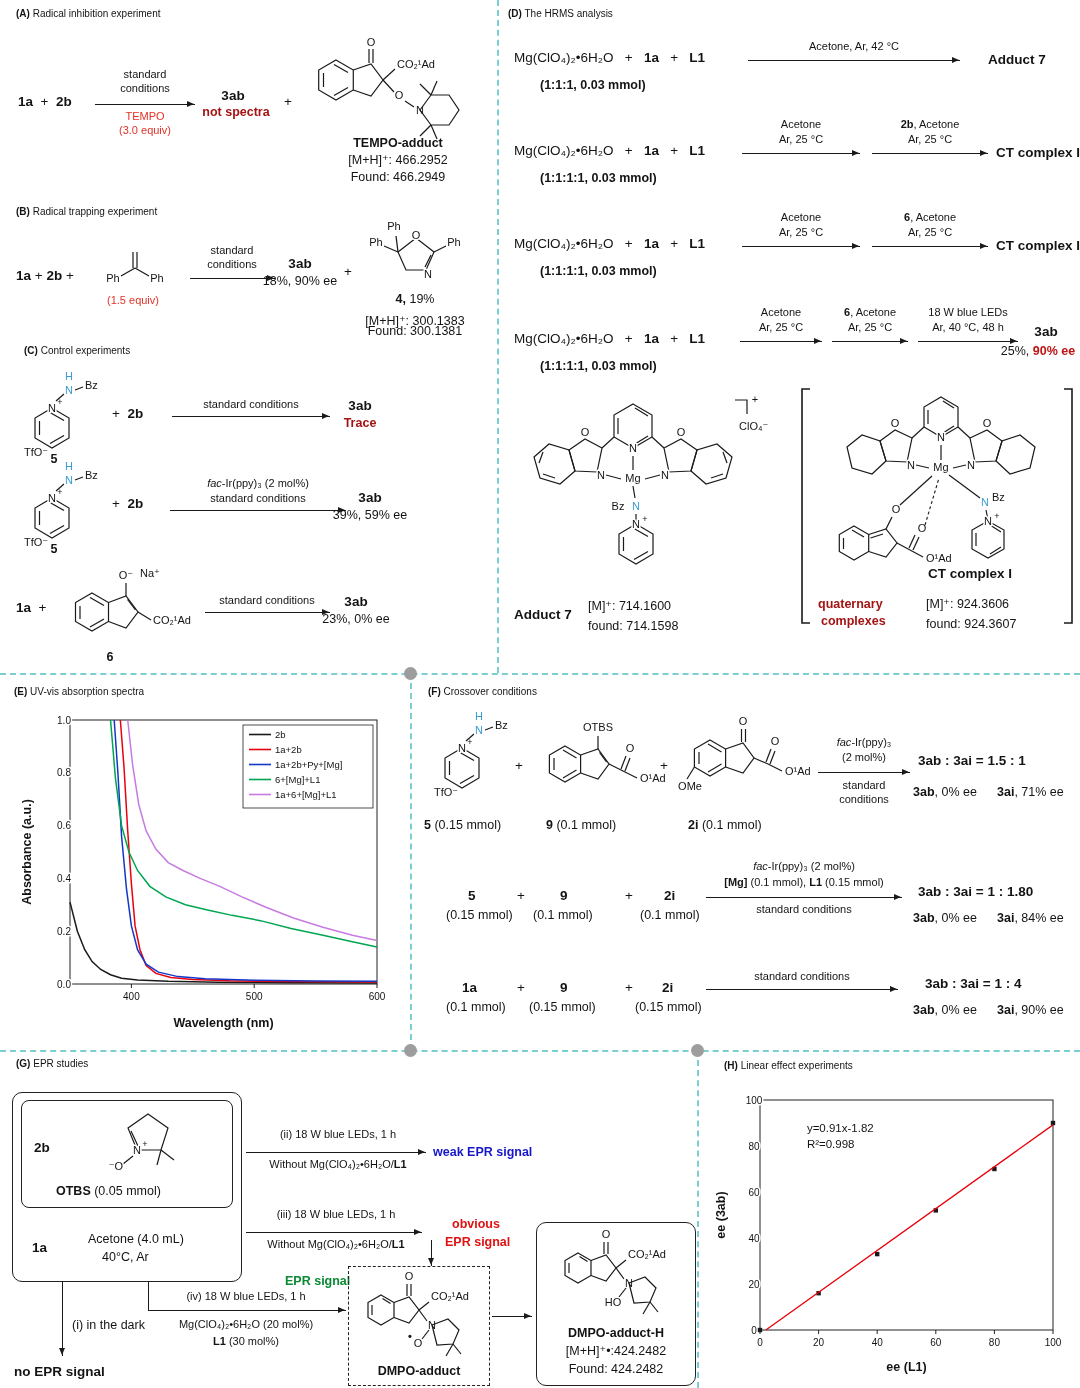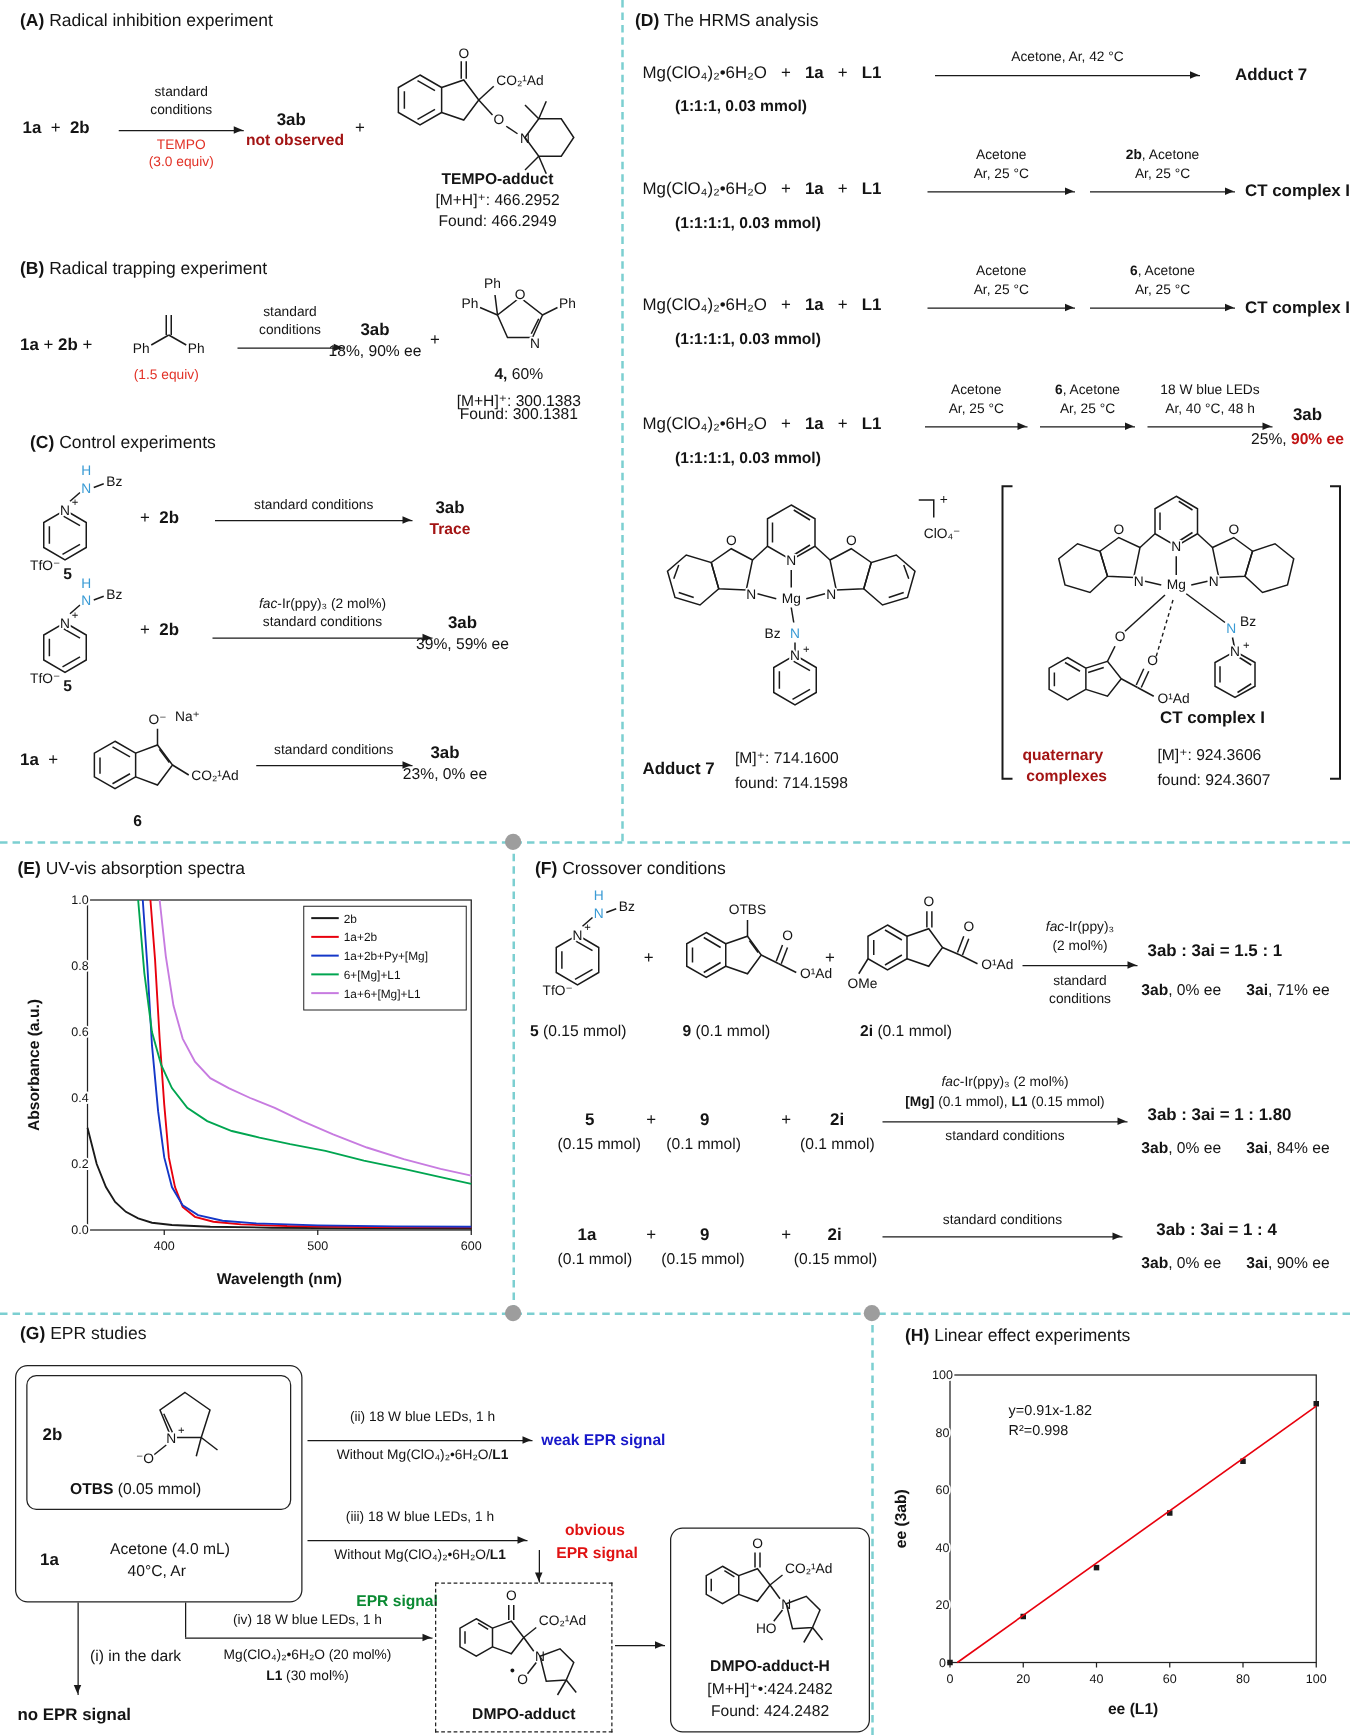--- a/index.html
+++ b/index.html
@@ -1,21 +1,21 @@
 <!DOCTYPE html>
 <html><head>
 <meta charset="utf-8">
 <style>
 *{margin:0;padding:0;box-sizing:border-box}
 body{background:#fff}
 #page{position:relative;width:1080px;height:1388px;background:#fff;font-family:"Liberation Sans","DejaVu Sans",sans-serif;color:#141414;overflow:hidden}
 .t{position:absolute;font-size:12.5px;white-space:nowrap;line-height:1.15;color:#141414}
 .s11{font-size:11px}
 .s13{font-size:13.5px}
-.ttl{font-size:14px}
+.ttl{font-size:10px}
 .b{font-weight:700}
 .ctr{transform:translateX(-50%)}
 .red{color:#e23227}
 .dred{color:#a31414;font-weight:700}
 .red2{color:#c01414;font-weight:700}
 .redb{color:#e01212;font-weight:700}
 .blueT{color:#1717c9;font-weight:700}
 .greenT{color:#0b8a33;font-weight:700}
 .arrow{position:absolute;height:0;border-top:1.3px solid #1a1a1a}
 .arrow:after{content:"";position:absolute;right:-2px;top:-4.2px;width:0;height:0;border:3.5px solid transparent;border-left:7px solid #1a1a1a}
@@ -54,21 +54,21 @@
   <div class="dot" style="left:691px;top:1044px"></div>
 
   <div class="t ttl" style="left:16px;top:8px"><b>(A)</b><span> Radical inhibition experiment</span></div>
   <div class="t s13" style="left:18px;top:94px"><b>1a</b>&nbsp;&nbsp;<span>+</span>&nbsp;&nbsp;<b>2b</b></div>
   <div class="arrow" style="left:95px;top:104px;width:100px"></div>
   <div class="t s11 ctr" style="left:145px;top:68px">standard</div>
   <div class="t s11 ctr" style="left:145px;top:82px">conditions</div>
   <div class="t s11 ctr red" style="left:145px;top:110px">TEMPO</div>
   <div class="t s11 ctr red" style="left:145px;top:124px">(3.0 equiv)</div>
   <div class="t s13 b ctr" style="left:233px;top:88px">3ab</div>
-  <div class="t ctr dred" style="left:236px;top:105px">not observed</div>
+  <div class="t ctr dred" style="left:236px;top:105px">not spectra</div>
   <div class="t s13" style="left:284px;top:94px">+</div>
   <svg class="st" style="left:298px;top:18px" width="185" height="132" viewBox="0 0 185 132">
     <polygon class="bond" points="38,42 55.3,52 55.3,72 38,82 20.7,72 20.7,52"></polygon>
     <line class="bond" x1="25.5" y1="55" x2="25.5" y2="69"></line>
     <line class="bond" x1="36" y1="46.5" x2="50" y2="54.5"></line>
     <line class="bond" x1="50" y1="69.5" x2="36" y2="77.5"></line>
     <polyline class="bond" points="55.3,52 73,46 85,62 73,78 55.3,72"></polyline>
     <line class="bond" x1="71" y1="45" x2="71" y2="31"></line>
     <line class="bond" x1="75" y1="45" x2="75" y2="31"></line>
     <text x="73" y="28">O</text>
@@ -110,21 +110,21 @@
     <line class="bond" x1="71" y1="45" x2="65" y2="57"></line>
     <line class="bond" x1="38" y1="42" x2="24" y2="36"></line>
     <text x="16" y="36">Ph</text>
     <line class="bond" x1="38" y1="42" x2="36" y2="26"></line>
     <text x="34" y="20">Ph</text>
     <line class="bond" x1="74" y1="42" x2="86" y2="36"></line>
     <text x="94" y="36">Ph</text>
     <text x="56" y="29">O</text>
     <text x="68" y="68">N</text>
   </svg>
-  <div class="t ctr" style="left:415px;top:292px"><b>4,</b><span> 60%</span></div>
+  <div class="t ctr" style="left:415px;top:292px"><b>4,</b><span> 19%</span></div>
   <div class="t ctr" style="left:415px;top:314px">[M+H]⁺: 300.1383</div>
   <div class="t ctr" style="left:415px;top:324px">Found:  300.1381</div>
 
   <div class="t ttl" style="left:24px;top:345px"><b>(C)</b><span> Control experiments</span></div>
 
   <svg class="st" style="left:14px;top:368px" width="95" height="92" viewBox="0 0 95 92">
     <polygon class="bond" points="38,40 55,50 55,70 38,80 21,70 21,50"></polygon>
     <line class="bond" x1="25.5" y1="53" x2="25.5" y2="67"></line>
     <line class="bond" x1="36" y1="44.5" x2="50" y2="52.5"></line>
     <line class="bond" x1="50" y1="67.5" x2="36" y2="75.5"></line>

